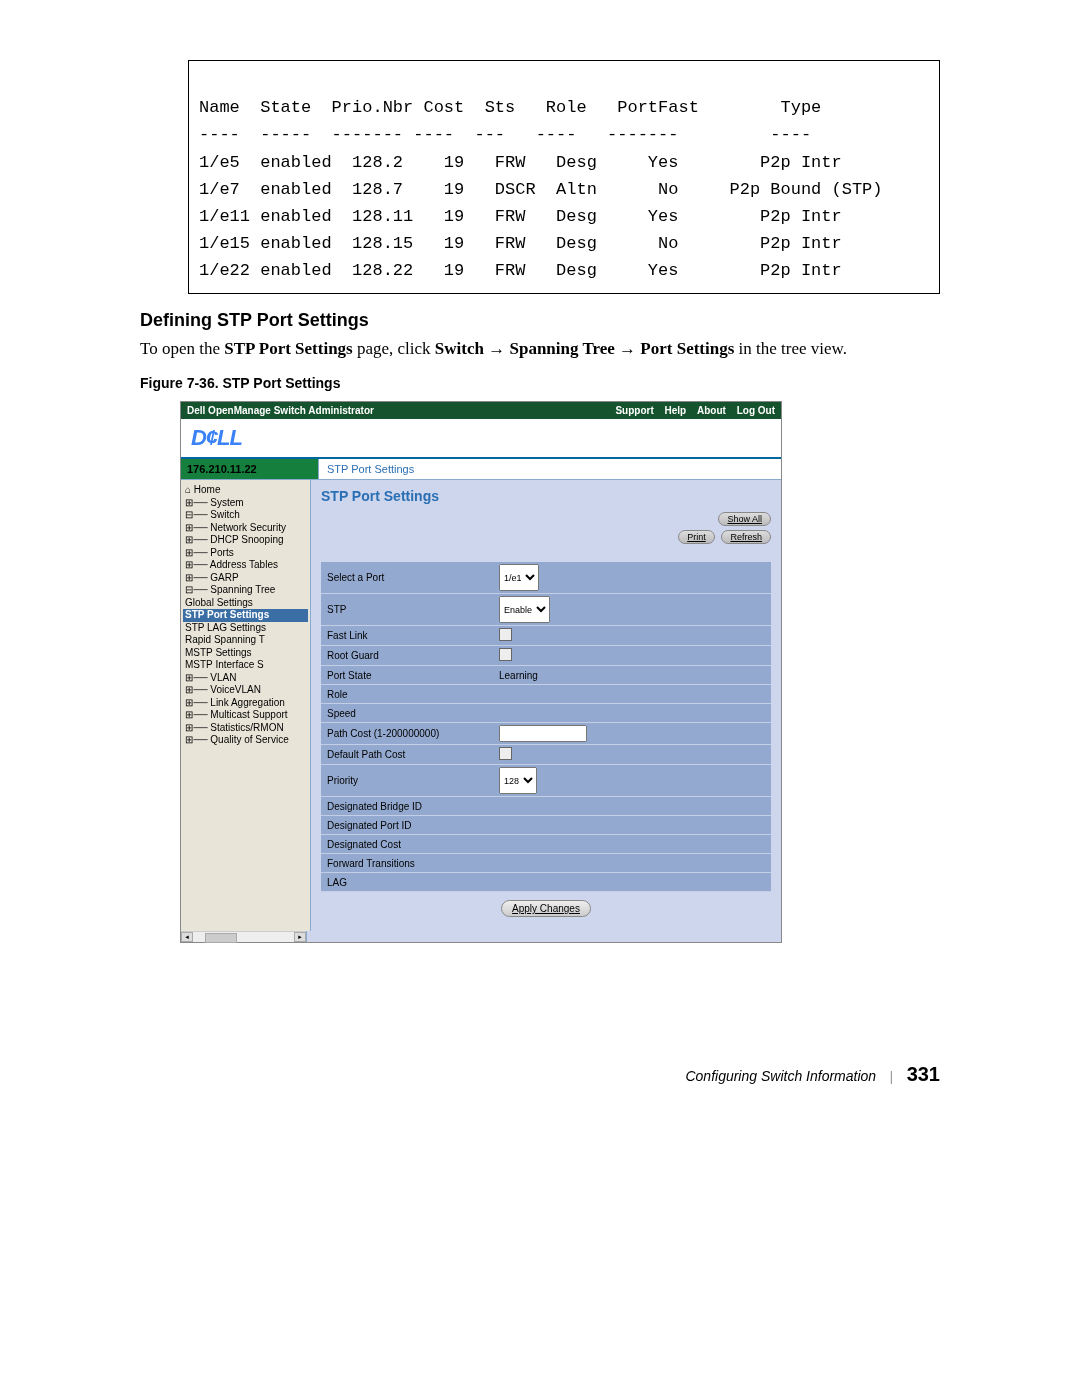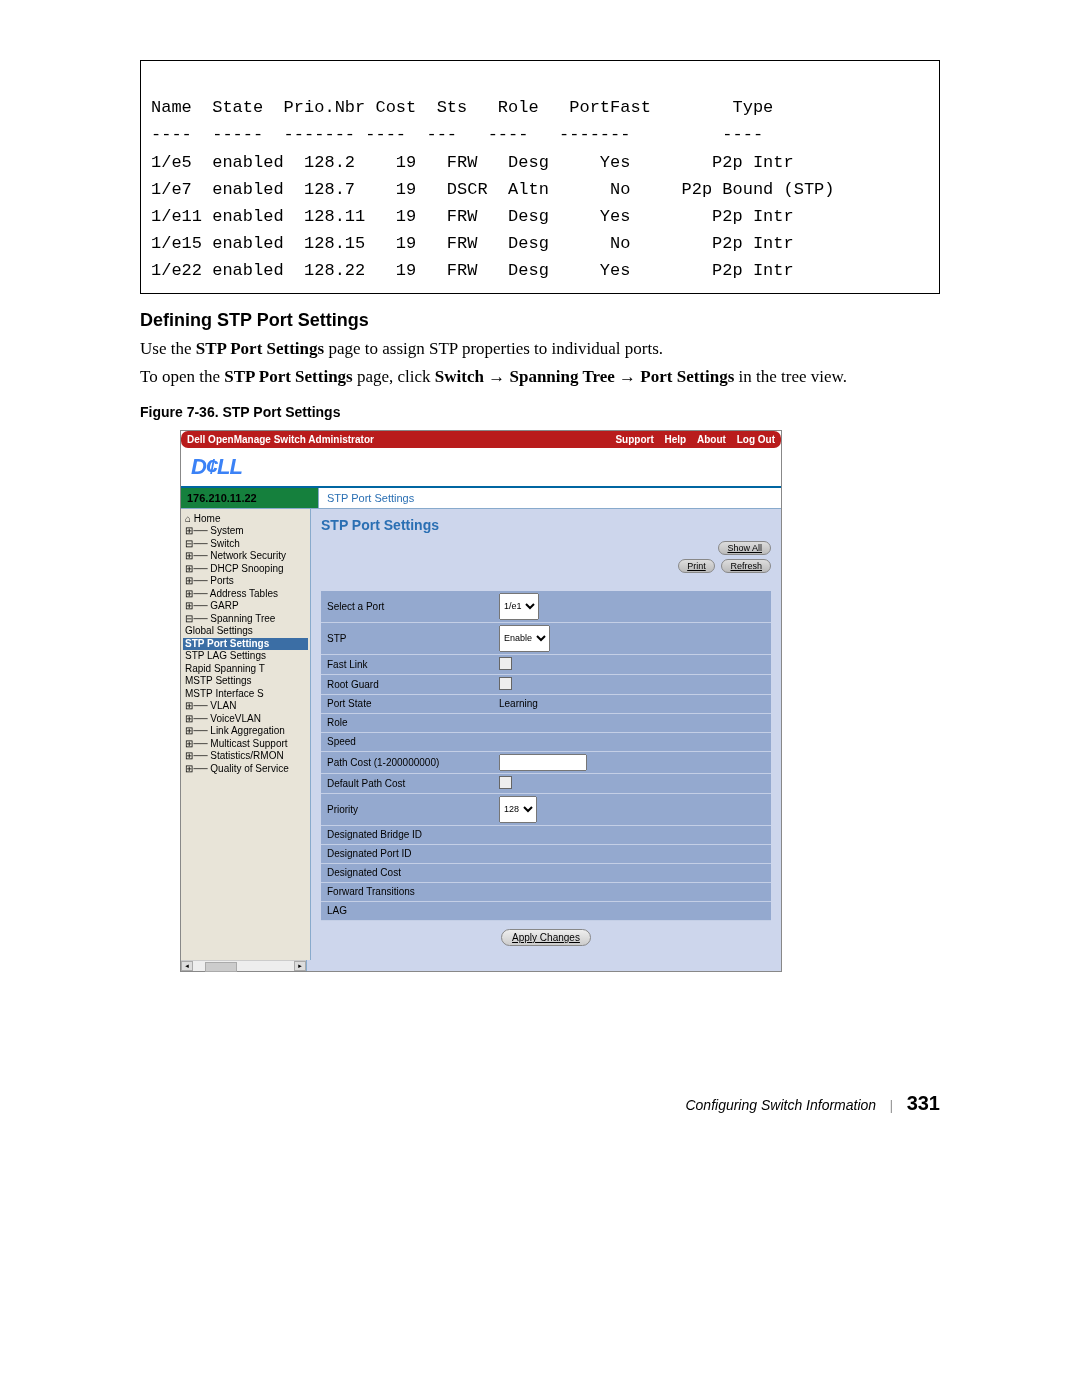--- a/index.html
+++ b/index.html
@@ -14,20 +14,21 @@
     padding: 60px 140px 60px 140px;
   }
   
   .cli-box {
     border: 1px solid #000;
     padding: 6px 10px 8px 10px;
     font-family: "Courier New", Courier, monospace;
     font-size: 17px;
     line-height: 1.6;
     white-space: pre;
+    margin-left: 48px;
   }
   .section-heading {
     font-family: Arial, Helvetica, sans-serif;
     font-weight: bold;
     font-size: 18px;
     margin: 16px 0 6px 0;
   }
   .body-text {
     font-size: 17px;
     line-height: 1.45;
@@ -45,29 +46,28 @@
   .shot {
     border: 1px solid #888;
     width: 600px;
     margin-left: 40px;
     font-family: Arial, Helvetica, sans-serif;
     font-size: 10px;
     color: #000;
     background: #fff;
   }
   .shot-titlebar {
-    background: #b91c1c;
+    background: #14532d;
     color: #fff;
     font-weight: bold;
     padding: 3px 6px;
     font-size: 10px;
     display: flex;
     justify-content: space-between;
     align-items: center;
-    border-radius: 7px;
   }
   .top-links { font-weight: bold; }
   .top-links span { margin-left: 8px; }
   .logo-bar {
     background: #fff;
     padding: 6px 10px;
     border-bottom: 2px solid #0066a1;
   }
   .dell-logo {
     font-family: Arial, sans-serif;
@@ -194,23 +194,20 @@
 <span>Name  State  Prio.Nbr Cost  Sts   Role   PortFast        Type</span>
 <span>----  -----  ------- ----  ---   ----   -------         ----</span>
 <span>1/e5  enabled  128.2    19   FRW   Desg     Yes        P2p Intr</span>
 <span>1/e7  enabled  128.7    19   DSCR  Altn      No     P2p Bound (STP)</span>
 <span>1/e11 enabled  128.11   19   FRW   Desg     Yes        P2p Intr</span>
 <span>1/e15 enabled  128.15   19   FRW   Desg      No        P2p Intr</span>
 <span>1/e22 enabled  128.22   19   FRW   Desg     Yes        P2p Intr</span></div>
 
   <div class="section-heading">Defining STP Port Settings</div>
 
-  <p class="body-text">
-    <span>Use the </span><b>STP Port Settings</b><span> page to assign STP properties to individual ports.</span>
-  </p>
 
   <p class="body-text">
     <span>To open the </span><b>STP Port Settings</b><span> page, click </span><b>Switch</b>
     <span class="arrow">→</span>
     <b>Spanning Tree</b>
     <span class="arrow">→</span>
     <b>Port Settings</b><span> in the tree view.</span>
   </p>
 
   <div class="figure-caption">Figure 7-36.    STP Port Settings</div>

